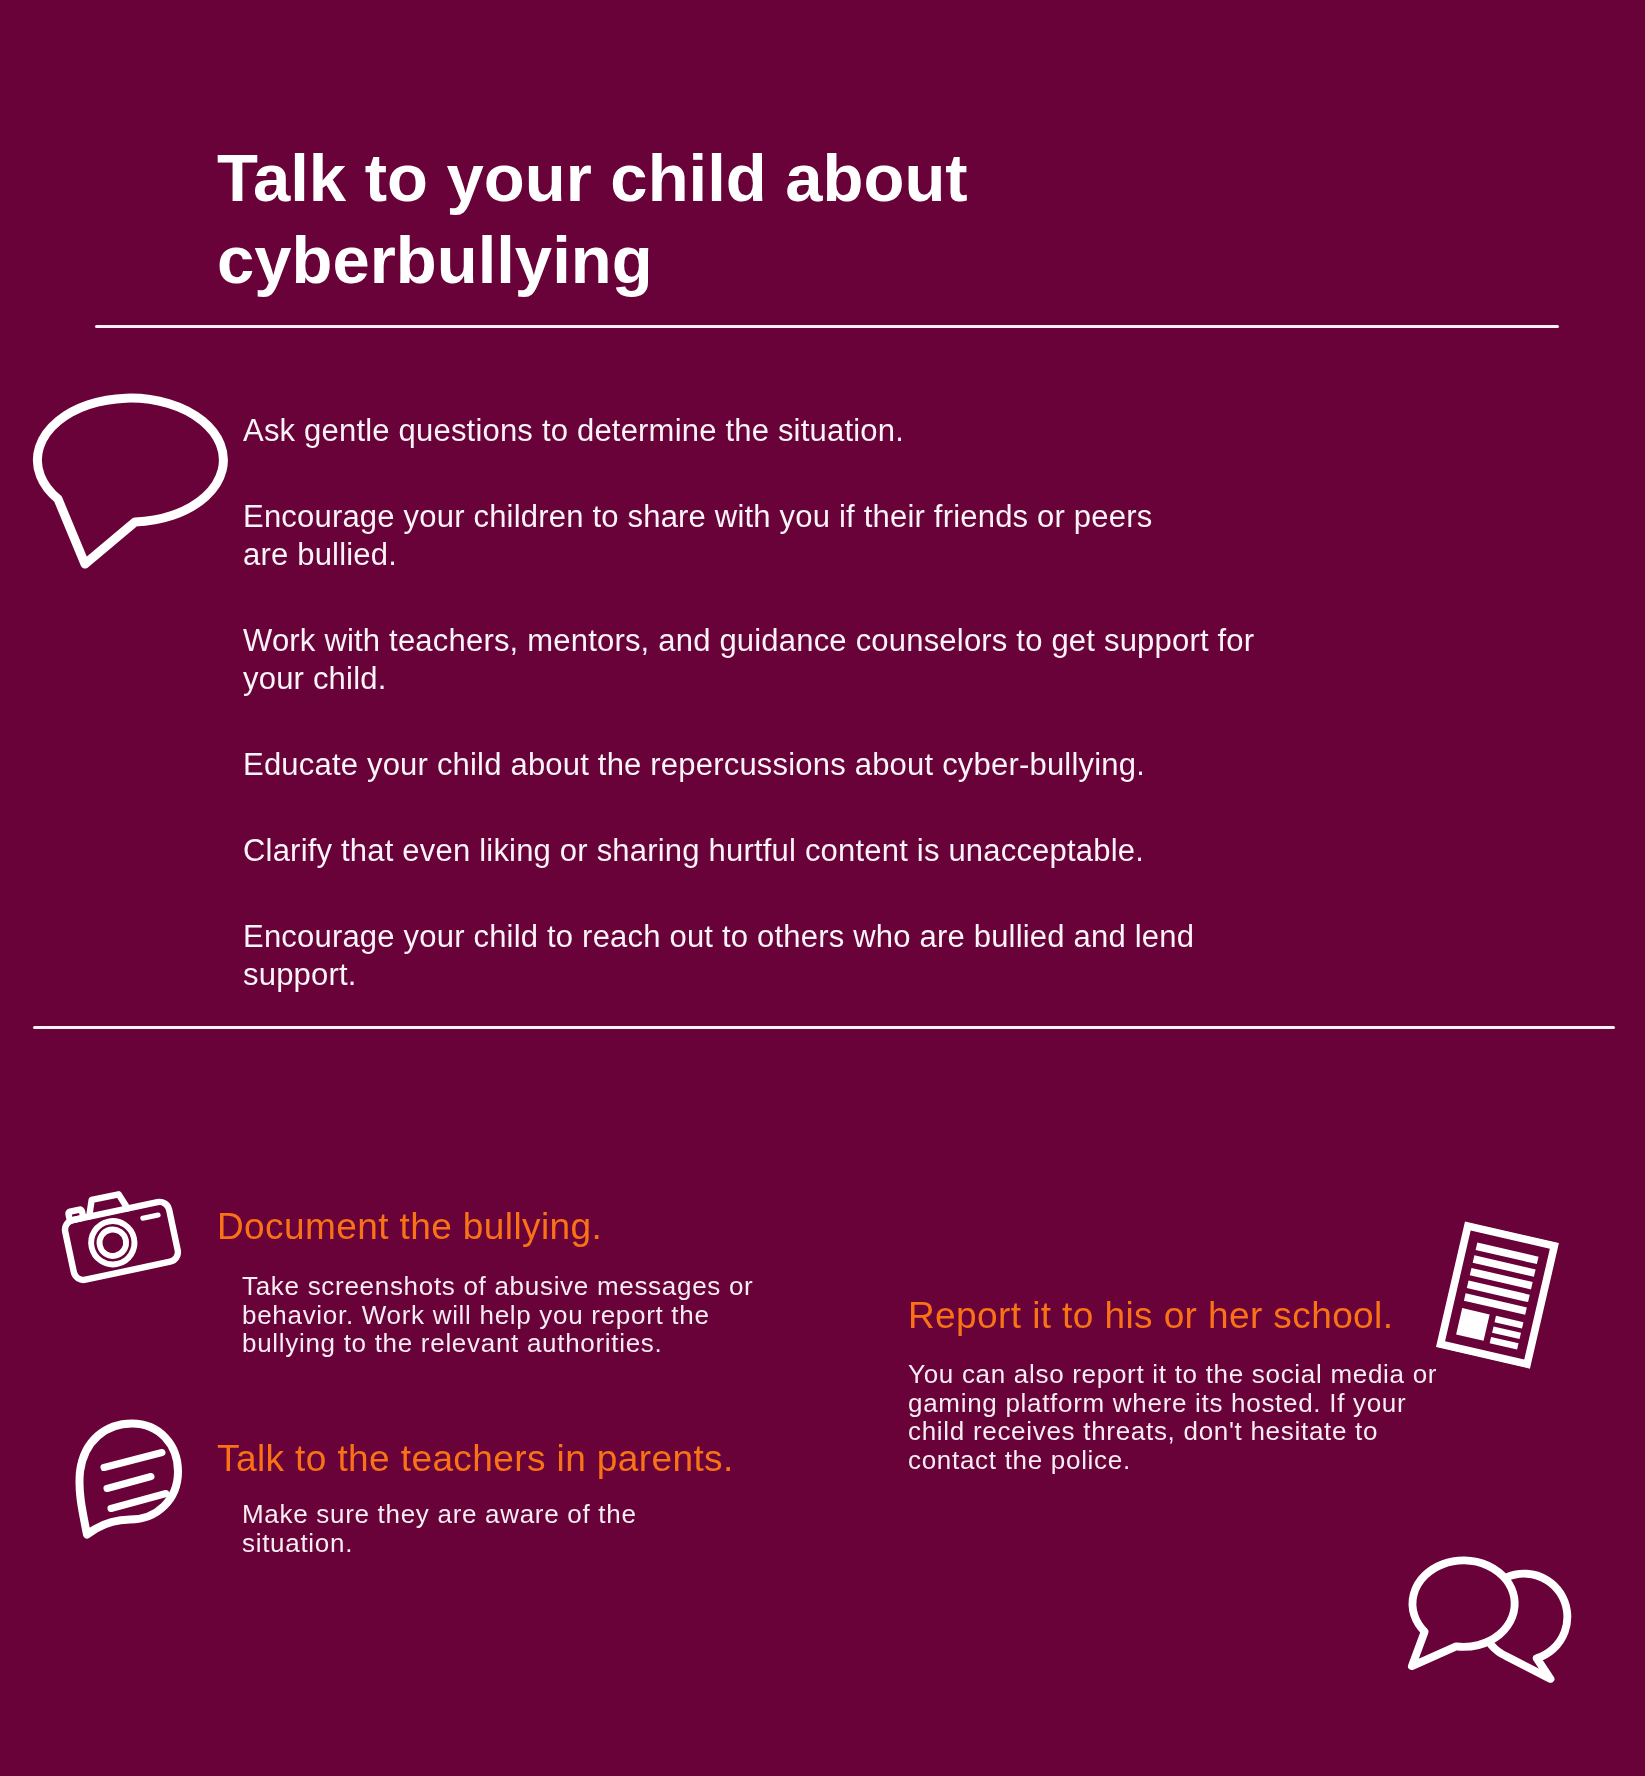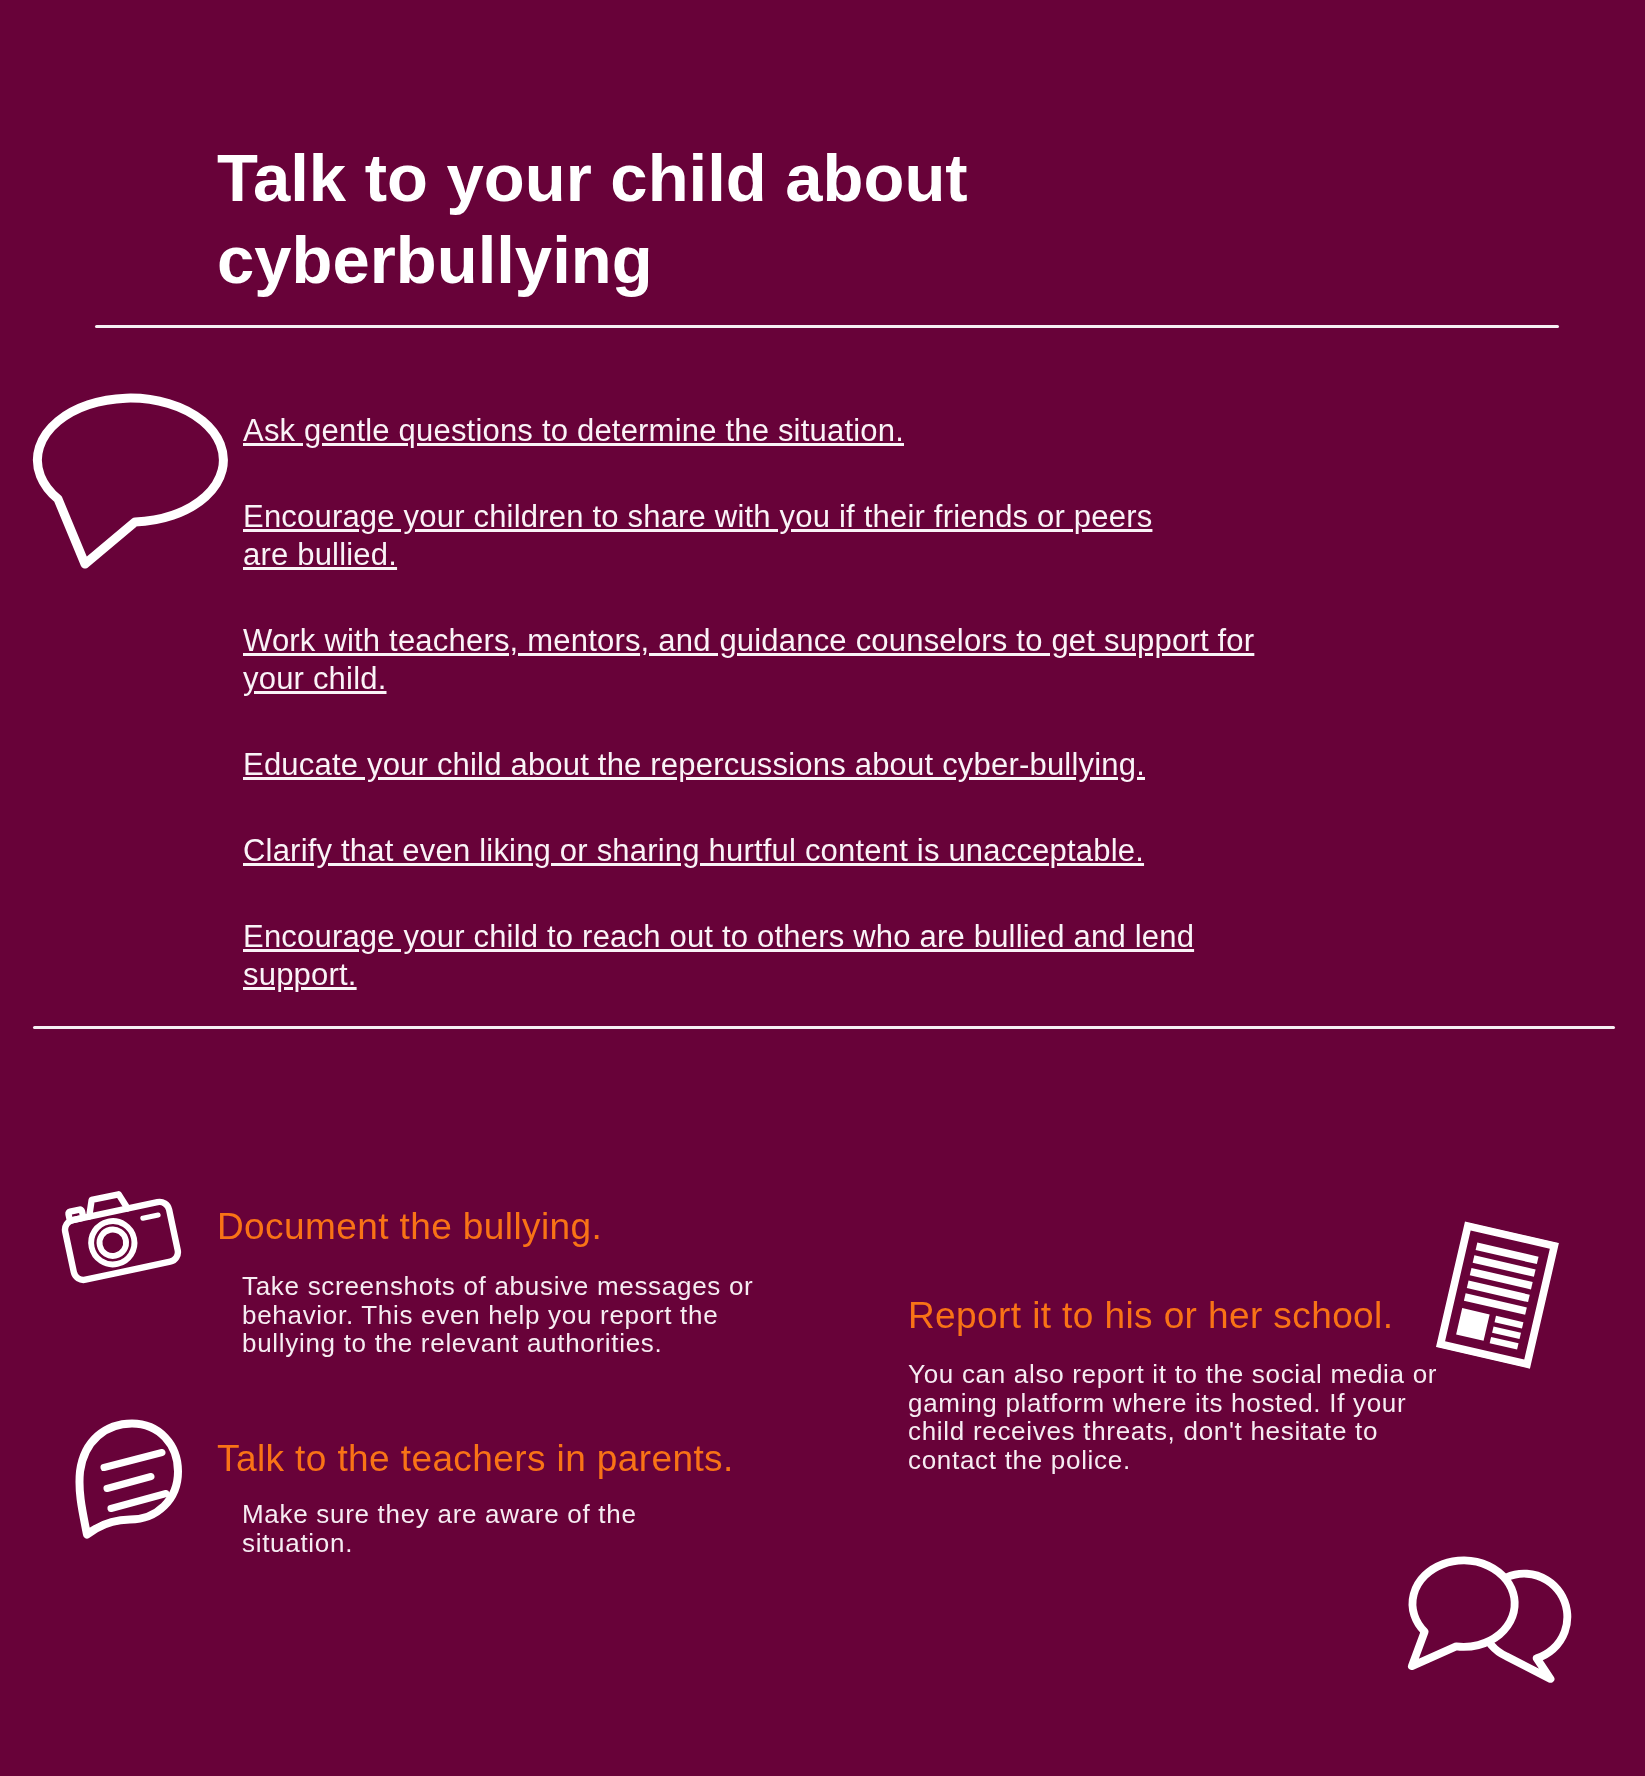--- a/index.html
+++ b/index.html
@@ -22,21 +22,20 @@
   }
   .divider{background:#f6eff3;height:3px;border-radius:2px;}
   .divider-1{left:95px;top:325px;width:1464px;}
   .divider-2{left:33px;top:1026px;width:1582px;}
 
   .tips{left:243px;top:412px;width:1370px;}
   .tip{
     font-size:31px;font-weight:300;line-height:38px;
     letter-spacing:0.2px;color:#faf3f7;
     margin-bottom:48px;
-    text-decoration:underline;
   }
 
   .section2-heading{
     left:46px;top:1068px;width:1590px;
     font-size:63px;font-weight:800;letter-spacing:-0.5px;
     color:#ffffff;
   }
 
   .card-title{
     font-size:37px;font-weight:300;letter-spacing:0.4px;color:#f97316;
@@ -99,21 +98,21 @@
         <path d="M 32 28 L 38 12 L 66 12 L 72 28"></path>
         <rect x="12" y="19" width="14" height="9" rx="2"></rect>
         <line x1="85" y1="41" x2="101" y2="41" stroke-width="5"></line>
         <circle cx="50" cy="59" r="22" stroke-width="6"></circle>
         <circle cx="50" cy="59" r="13.5" stroke-width="6"></circle>
       </g>
     </svg>
   </span>
   <div class="abs card-title card1-title">Document the bullying.</div>
   <div class="abs card-detail card1-detail pre">Take screenshots of abusive messages or
-behavior. This even help you report the
+behavior. Work will help you report the
 bullying to the relevant authorities.</div>
 
   <span class="abs icon icon-chat-lines">
     <svg width="110" height="128" viewBox="0 0 110 125">
       <g fill="none" stroke="#ffffff" stroke-linecap="round">
         <path d="M 13 119 C 8 94 4 76 6 56 C 10 25 32 8 58 8 C 85 8 104 29 104 56 C 104 84 83 104 56 104 C 41 104 26 109 13 119 Z" stroke-width="8" stroke-linejoin="round"></path>
         <line x1="30" y1="52" x2="88" y2="37" stroke-width="7"></line>
         <line x1="33" y1="73" x2="77" y2="61" stroke-width="7"></line>
         <line x1="37" y1="93" x2="92" y2="78" stroke-width="7"></line>
       </g>

